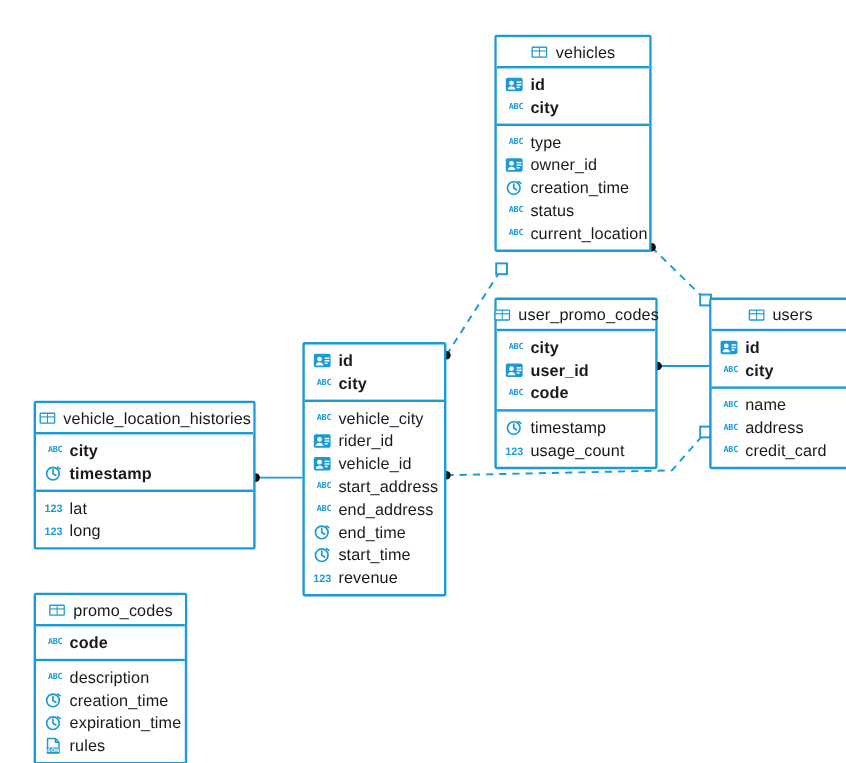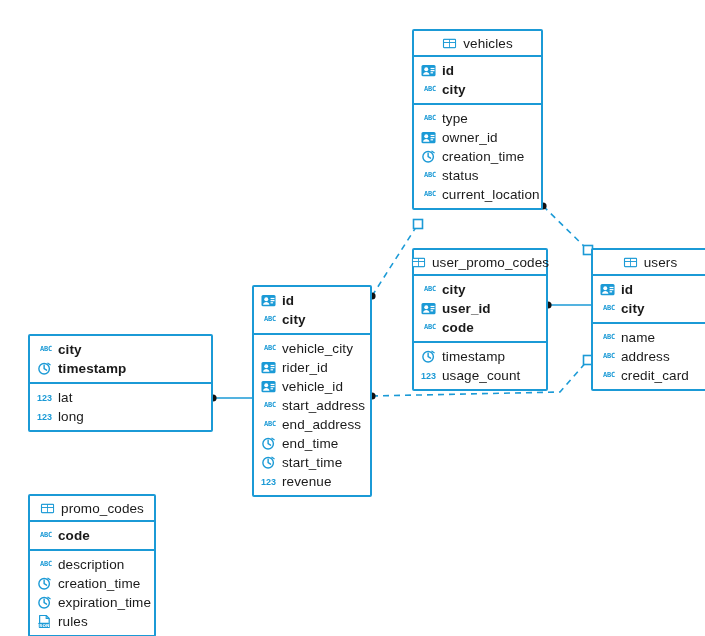--- a/index.html
+++ b/index.html
@@ -383,20 +383,32 @@
           </span>
           <span class="col-label">start_time</span>
         </div>
         <div class="col">
           <span class="ic num-ic">123</span>
           <span class="col-label">revenue</span>
         </div>
       </div>
     </div>
     <div class="entity" style="left: 28px; top: 334px; width: 185px;">
+      <div class="entity-header">
+        <span class="ic">
+          <svg width="15" height="15" viewBox="0 0 16 16">
+            <rect x="1" y="3" width="14" height="10" rx="1.2" fill="#1b9ad6"></rect>
+            <rect x="2.2" y="4.2" width="5.4" height="2.2" fill="#ffffff"></rect>
+            <rect x="8.5" y="4.2" width="5.4" height="2.2" fill="#ffffff"></rect>
+            <rect x="2.2" y="7.4" width="5.4" height="4.4" fill="#ffffff"></rect>
+            <rect x="8.5" y="7.4" width="5.4" height="4.4" fill="#ffffff"></rect>
+          </svg>
+        </span>
+        <span class="entity-title">vehicle_location_histories</span>
+      </div>
       <div class="col-group pk-group">
         <div class="col is-key">
           <span class="ic abc-ic">ABC</span>
           <span class="col-label">city</span>
         </div>
         <div class="col is-key">
           <span class="ic">
             <svg width="15" height="15" viewBox="0 0 16 16">
               <circle cx="7.6" cy="8.2" r="5.6" fill="#ffffff" stroke="#1b9ad6" stroke-width="1.5"></circle>
               <path d="M7.6 4.6 V8.2 L10.2 9.8" fill="none" stroke="#1b9ad6" stroke-width="1.5" stroke-linecap="round"></path>

